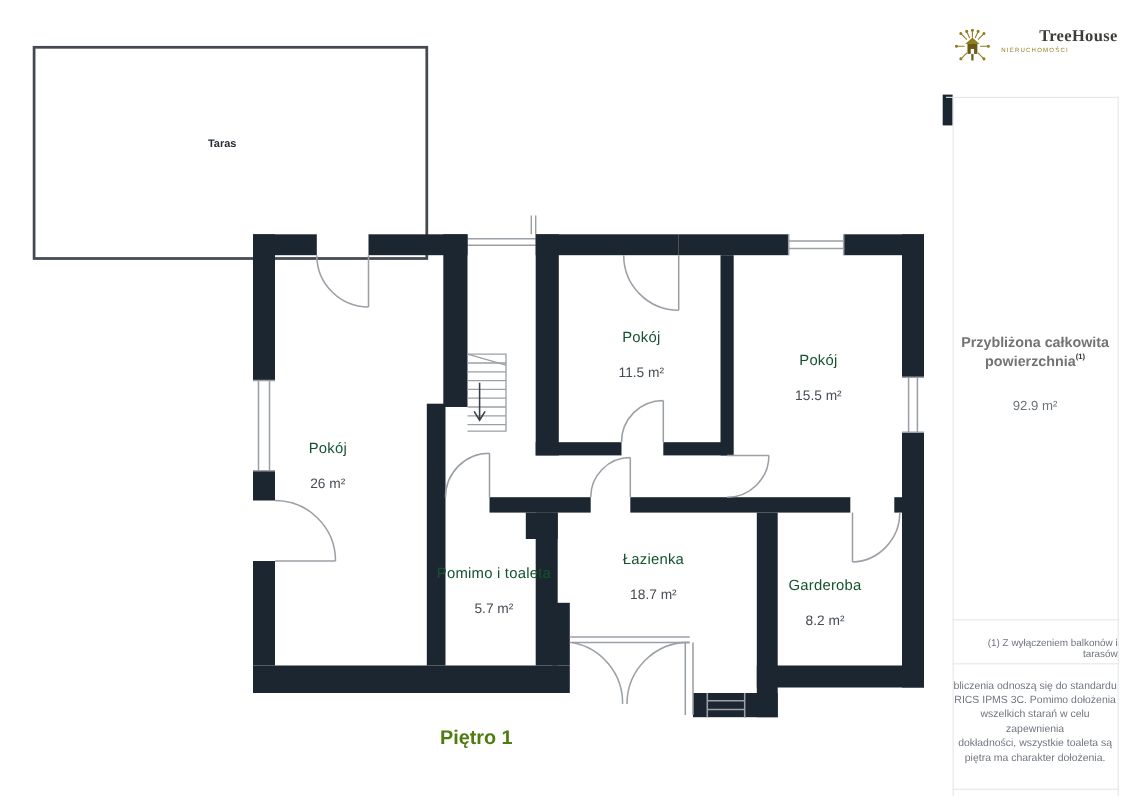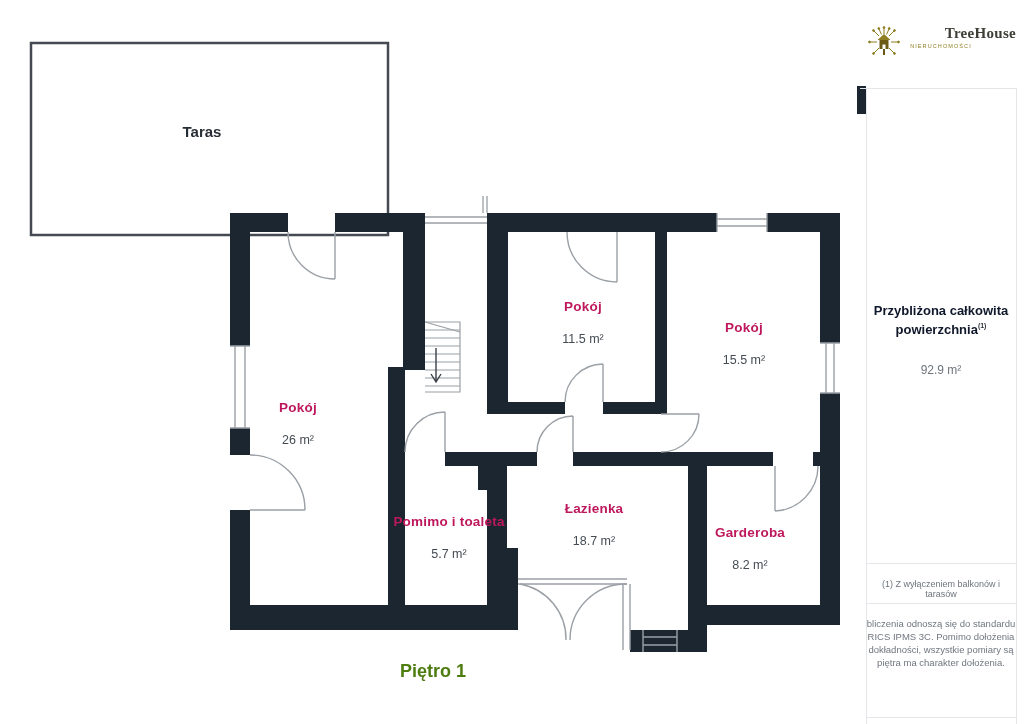--- a/index.html
+++ b/index.html
@@ -1,31 +1,31 @@
 <!DOCTYPE html>
 <html><head>
 <meta charset="utf-8">
 <style>
   html,body{margin:0;padding:0;background:#ffffff;}
   .stage{position:relative;width:1024px;height:724px;background:#ffffff;overflow:hidden;
          font-family:"Liberation Sans", sans-serif;}
   svg{position:absolute;left:0;top:0;}
   .room-label{position:absolute;transform:translate(-50%,-50%);text-align:center;white-space:nowrap;}
-  .room-name{font-size:13.5px;font-weight:bold;color:#be185d;letter-spacing:.2px;}
+  .room-name{font-size:13.5px;font-weight:normal;color:#14532d;letter-spacing:.2px;}
   .room-area{font-size:12.5px;color:#454c54;margin-top:18px;}
-  .taras-label{position:absolute;transform:translate(-50%,-50%);font-size:15px;font-weight:bold;color:#272d35;}
+  .taras-label{position:absolute;transform:translate(-50%,-50%);font-size:10px;font-weight:bold;color:#272d35;}
   .floor-title{position:absolute;transform:translate(-50%,-50%);font-size:18px;font-weight:bold;color:#4d7c0f;}
   .side{position:absolute;left:866px;width:150px;text-align:center;}
   .panel-border{position:absolute;background:#e4e6e9;}
   .brand{font-family:"Liberation Serif", serif;font-weight:bold;font-size:15px;color:#3e3e36;letter-spacing:.3px;margin-top:1px;text-align:right;}
   .brand-sub{font-size:5.5px;color:#8f7e22;letter-spacing:1.1px;margin-top:1px;}
-  .sum-1,.sum-2{font-size:13px;font-weight:bold;color:#0f172a;line-height:1.3;}
+  .sum-1,.sum-2{font-size:13px;font-weight:bold;color:#737373;line-height:1.3;}
   .sum-sup{font-size:7px;vertical-align:super;font-weight:bold;color:#2d333b;}
   .sum-val{font-size:12px;color:#6e747c;margin-top:24px;}
-  .footnote{font-size:9px;color:#6e747c;}
+  .footnote{font-size:9px;color:#6e747c;text-align:right;}
   .disc{font-size:9.5px;color:#70767f;line-height:1.38;}
 </style>
 </head>
 <body>
 
 <div class="stage">
 
   <svg width="1024" height="724" viewBox="0 0 1024 724">
 
     <g>
@@ -177,18 +177,19 @@
     <div class="sum-val">92.9 m²</div>
   </div>
 
   <div class="side" style="top:579px">
     <div class="footnote">(1) Z wyłączeniem balkonów i tarasów</div>
   </div>
 
   <div class="side" style="top:617px">
     <div class="disc">bliczenia odnoszą się do standardu</div>
     <div class="disc">RICS IPMS 3C. Pomimo dołożenia</div>
-    <div class="disc">dokładności, wszystkie pomiary są</div>
+    <div class="disc">wszelkich starań w celu zapewnienia</div>
+    <div class="disc">dokładności, wszystkie toaleta są</div>
     <div class="disc">piętra ma charakter dołożenia.</div>
 
   </div>
 
 </div>
 
 </body></html>

